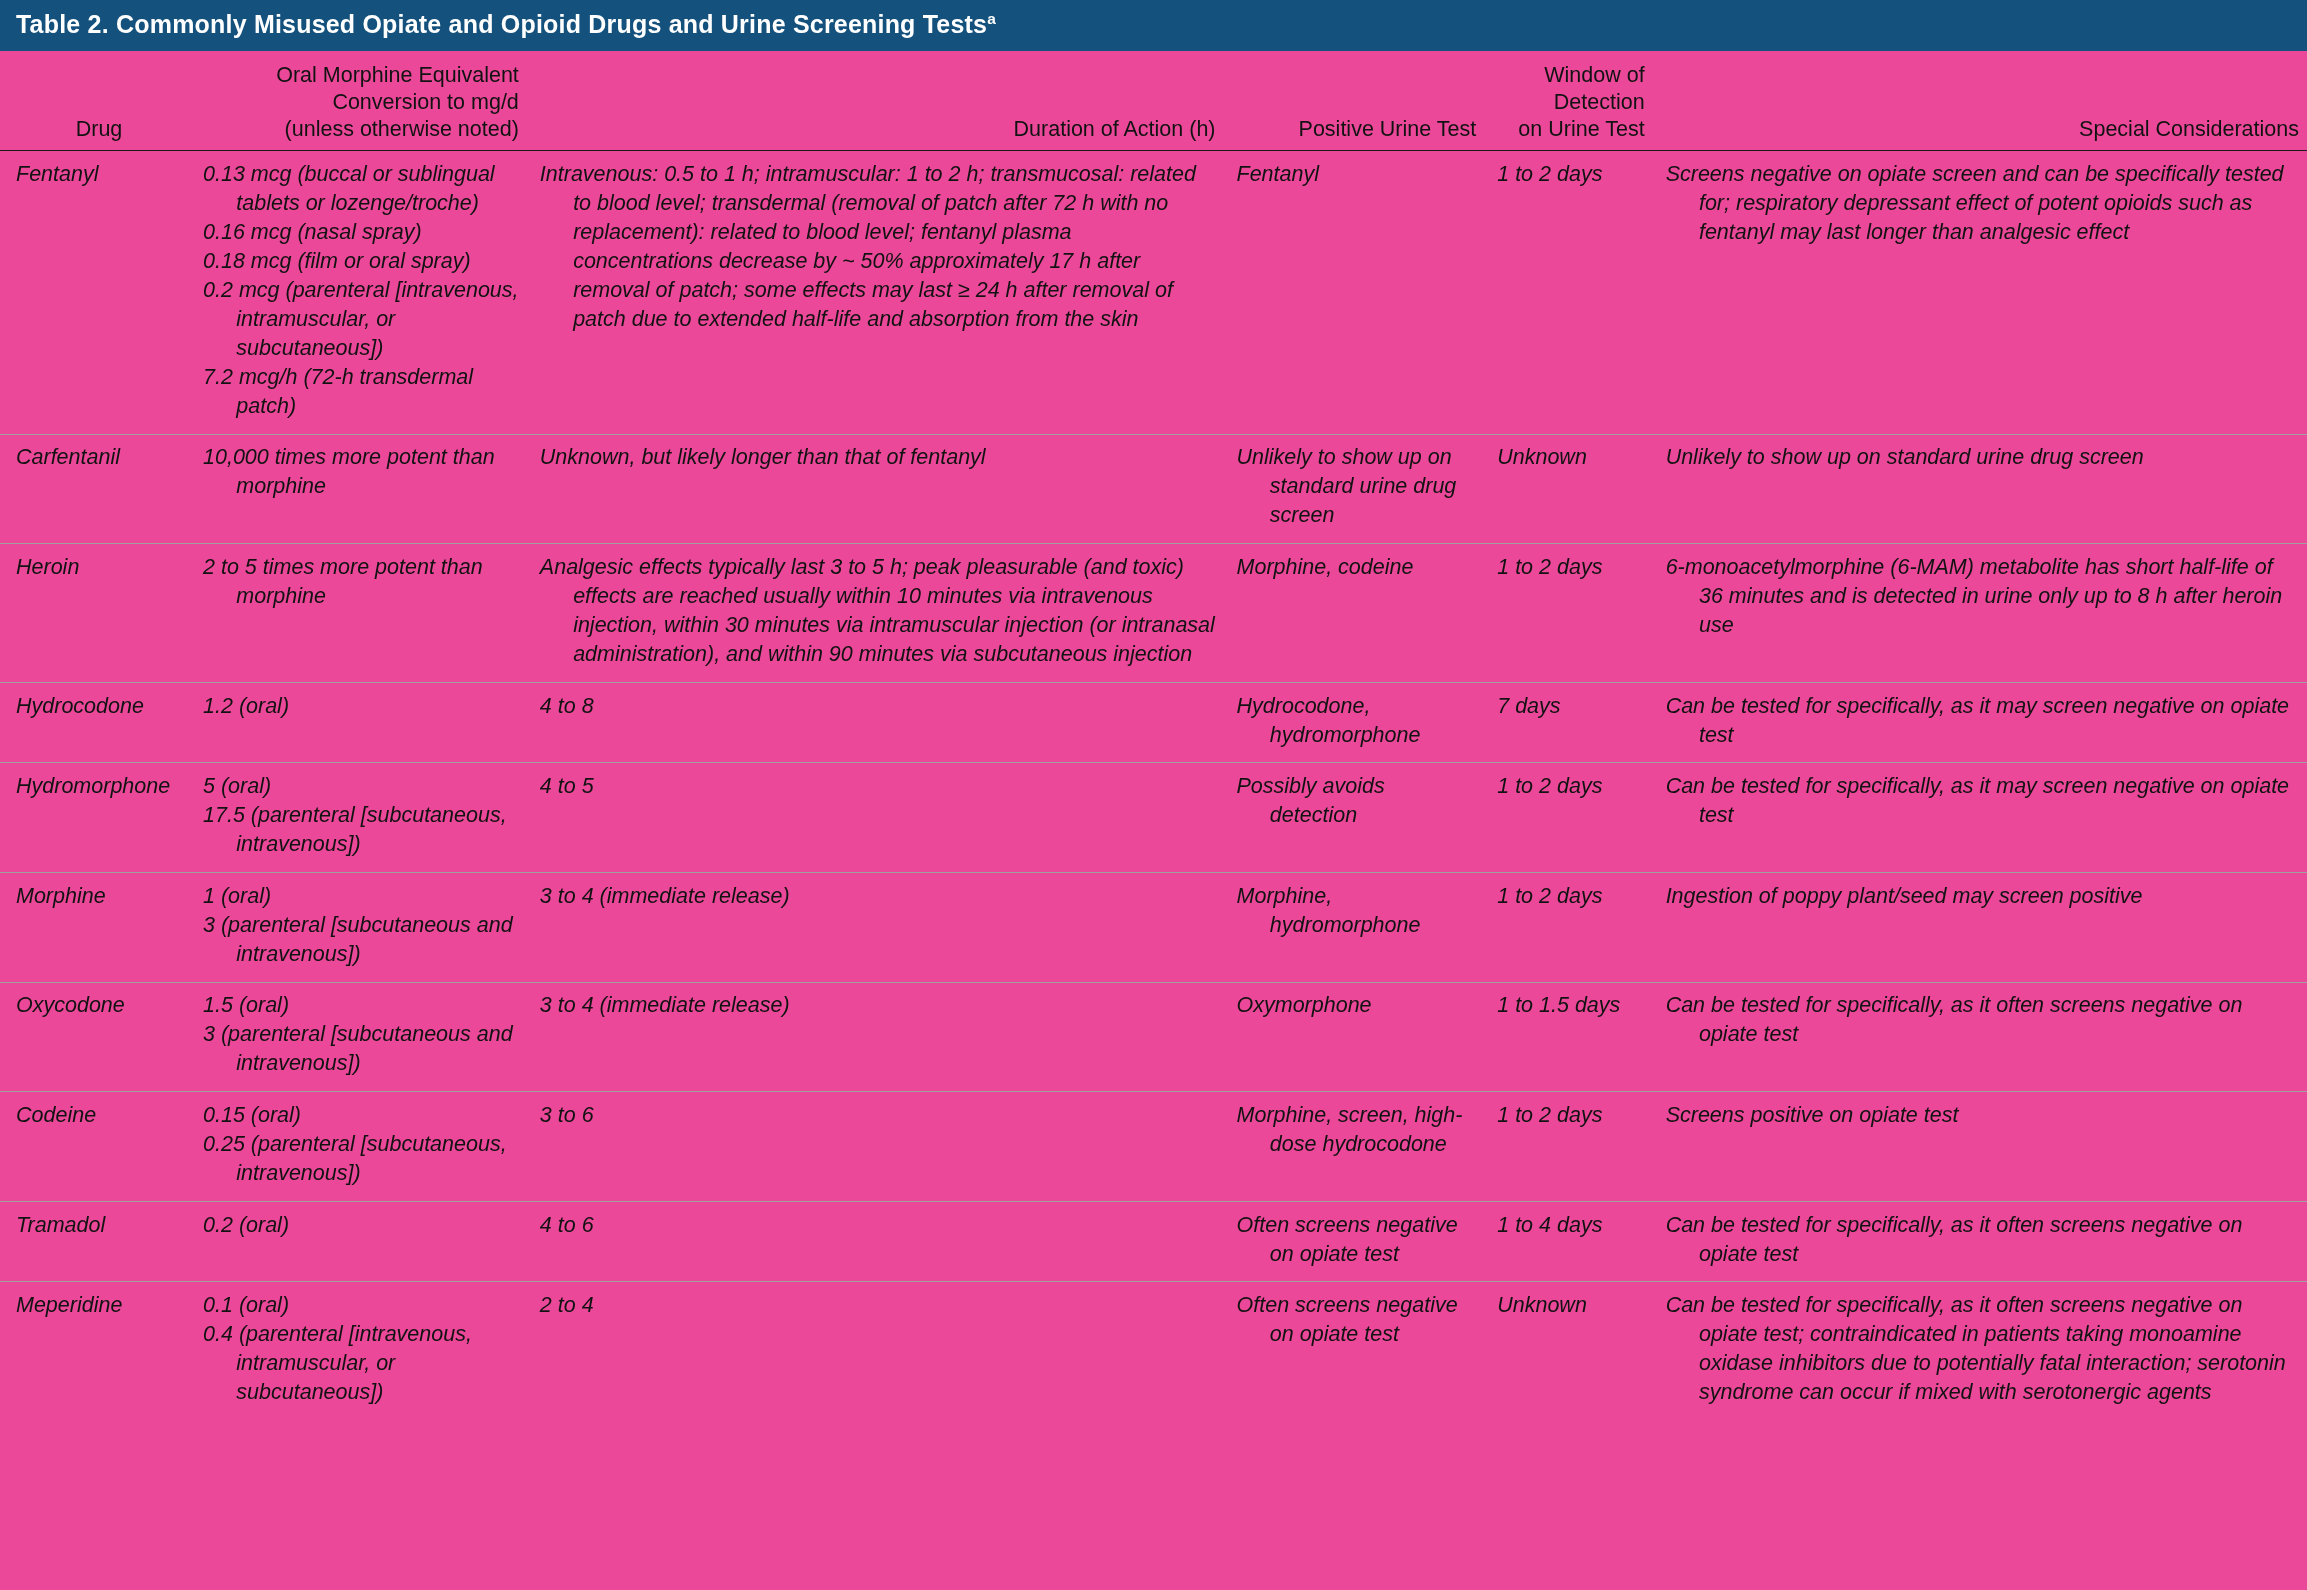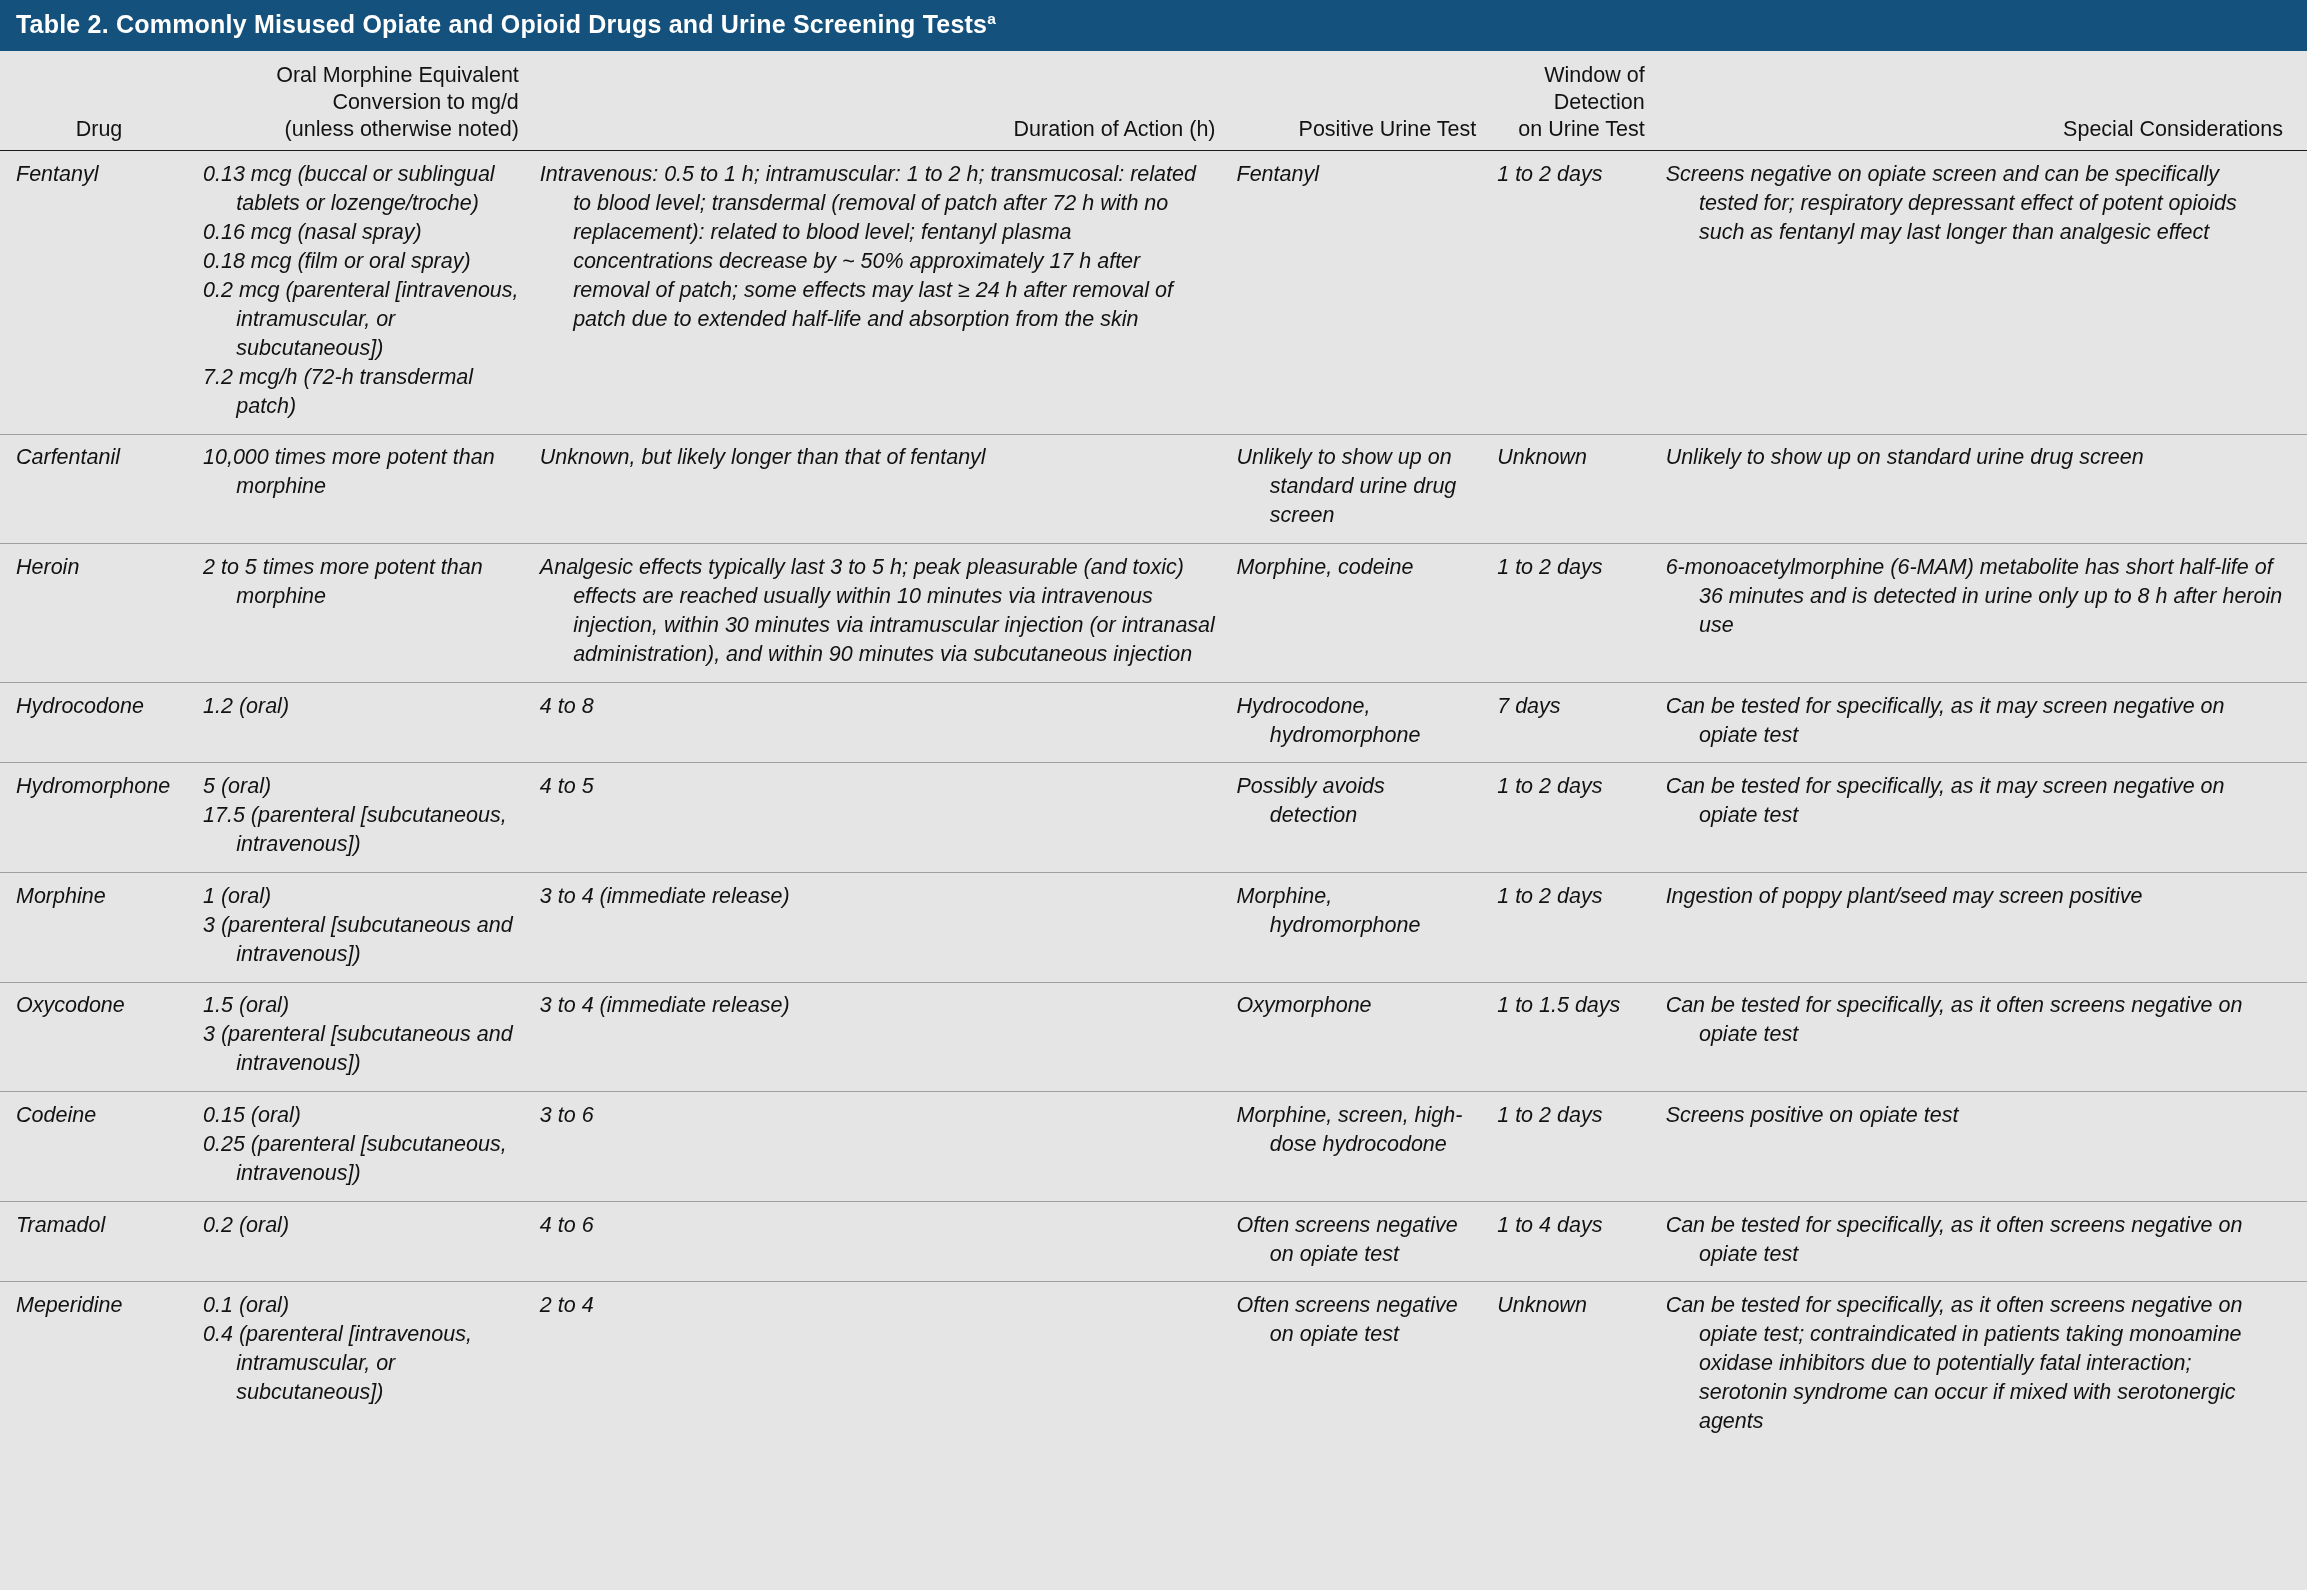--- a/index.html
+++ b/index.html
@@ -6,21 +6,21 @@
     margin: 0;
     padding: 0;
     background: #ffffff;
     font-family: "Liberation Sans", sans-serif;
     color: #121212;
   }
   .page {
     width: 2307px;
     min-height: 1591px;
     box-sizing: border-box;
-    background: #e5e5e5;
+    background: #ec4899;
   }
   .title-bar {
     background: #14527D;
     color: #ffffff;
     font-size: 25px;
     font-weight: bold;
     padding: 10.4px 16px 11.2px 16px;
     letter-spacing: 0.2px;
   }
   .title-bar sup {
@@ -51,21 +51,21 @@
     vertical-align: bottom;
     font-weight: normal;
     text-align: right;
     border-bottom: 1.6px solid #1a1a1a;
     padding-top: 11.2px;
     padding-bottom: 7.2px;
     line-height: 27px;
   }
   thead th.align-left { text-align: center; }
   th:first-child, td:first-child { padding-left: 16px; }
-  th:last-child, td:last-child { padding-right: 24px; }
+  th:last-child, td:last-child { padding-right: 8px; }
 
   tbody td { border-bottom: 0.8px solid #a0a0a0; font-style: italic; }
   tbody tr:last-child td { border-bottom: none; }
 
   .hang {
     padding-left: 1.55em;
     text-indent: -1.55em;
   }
   .cell-drug-text { padding-left: 0; text-indent: 0; }
 

